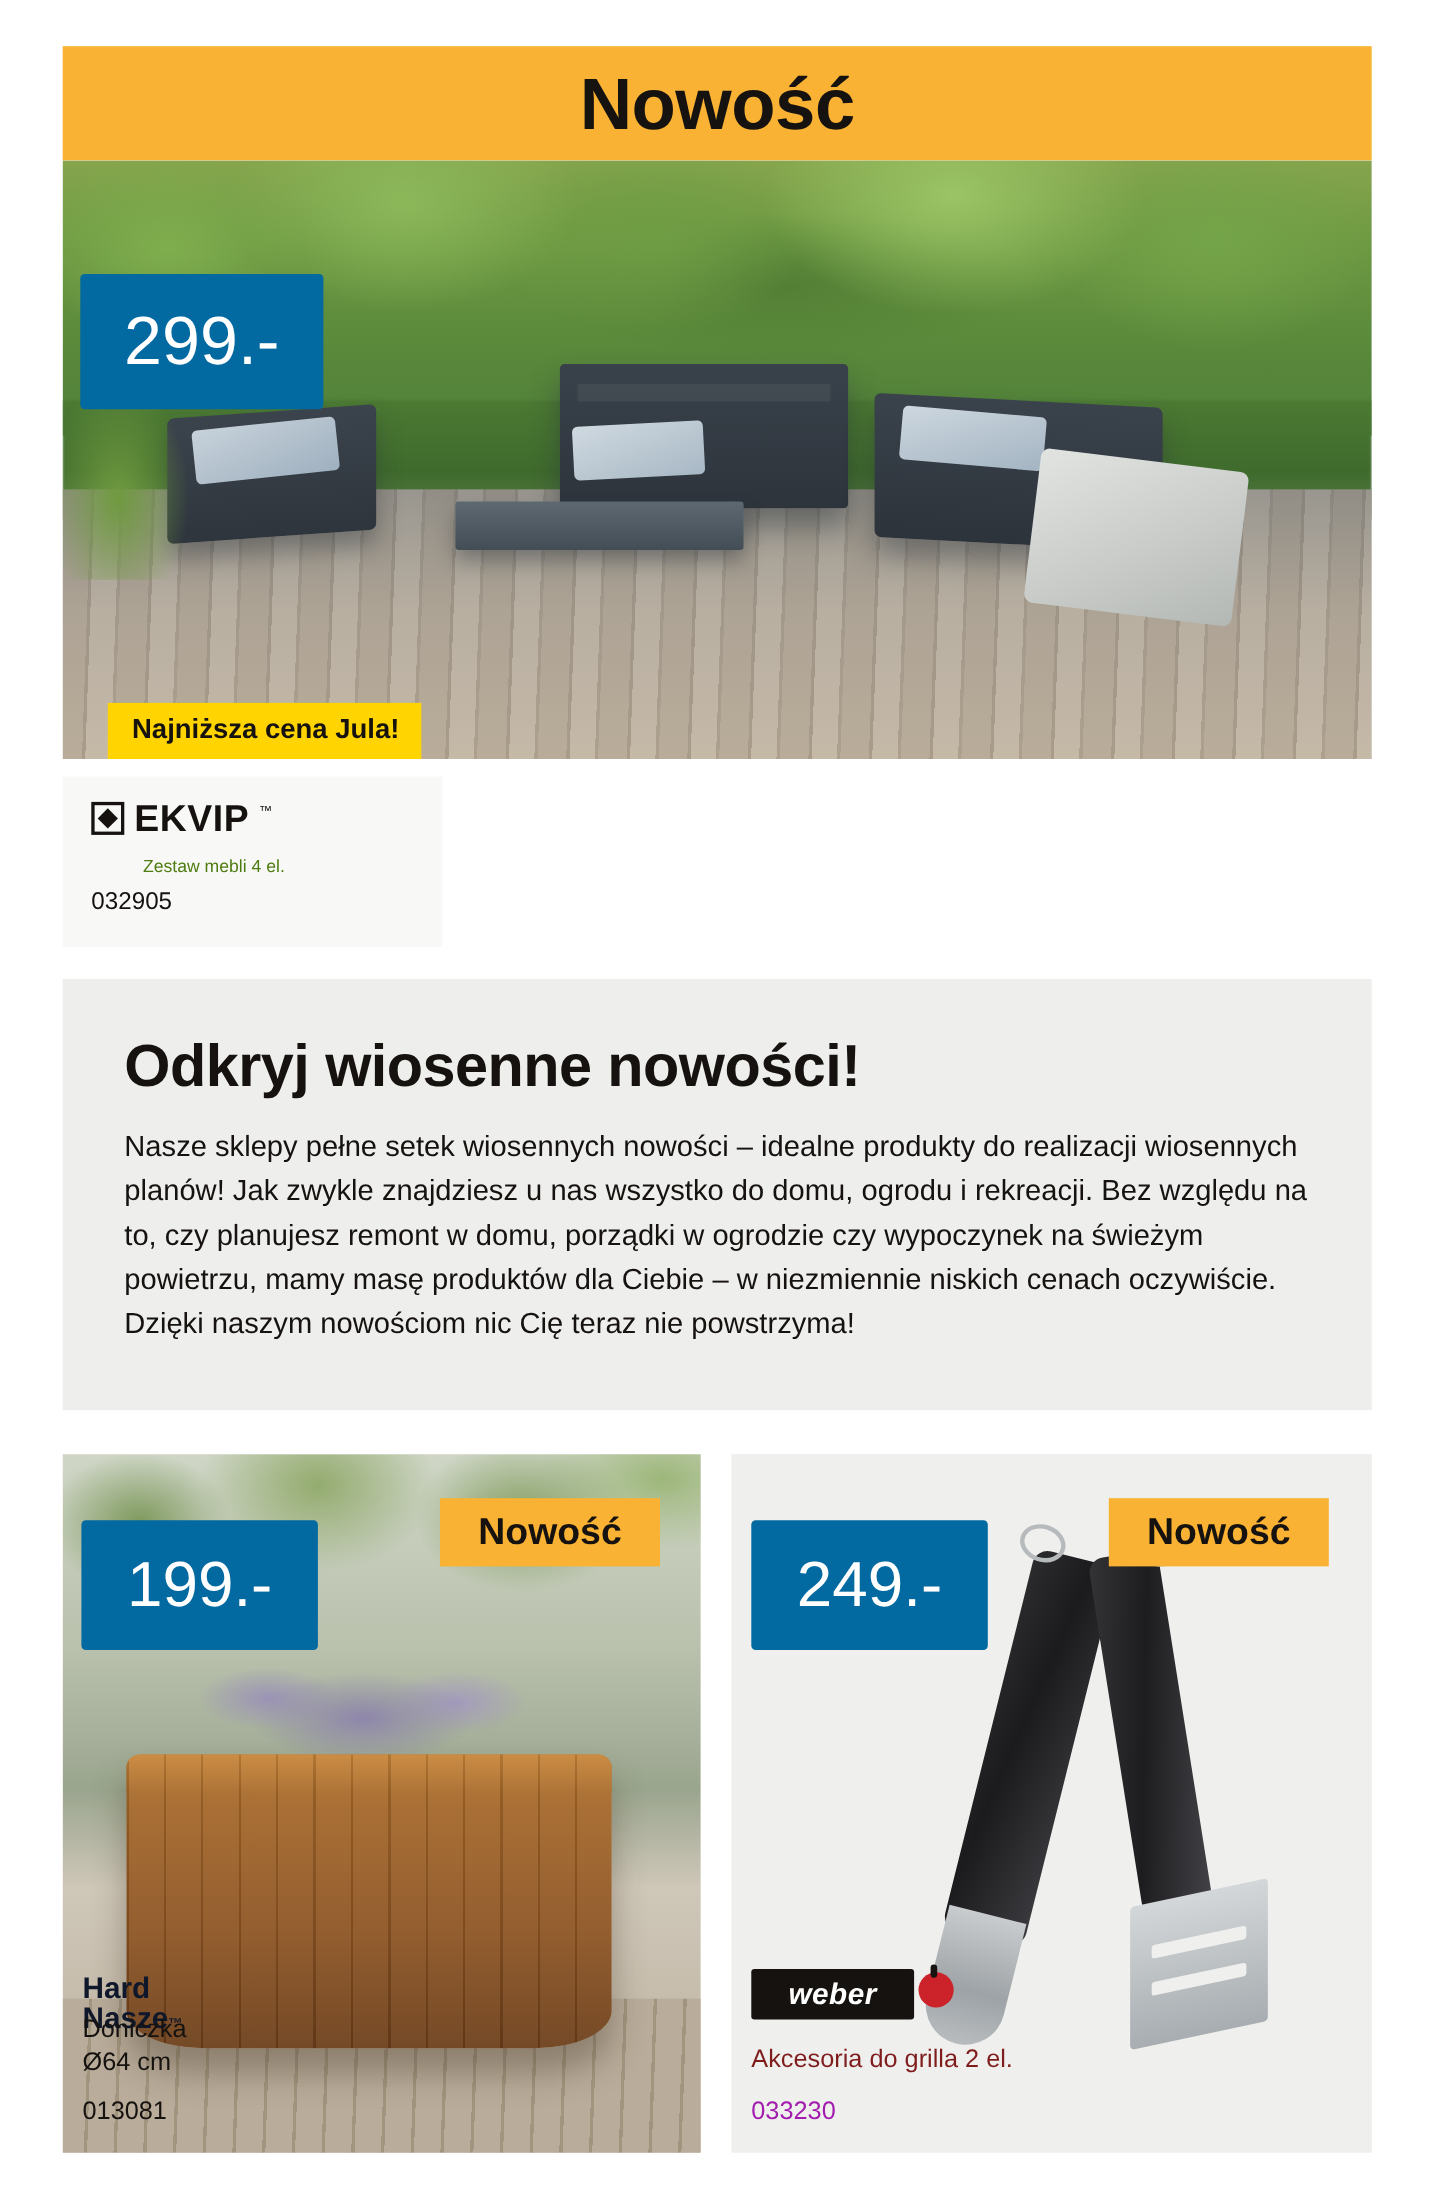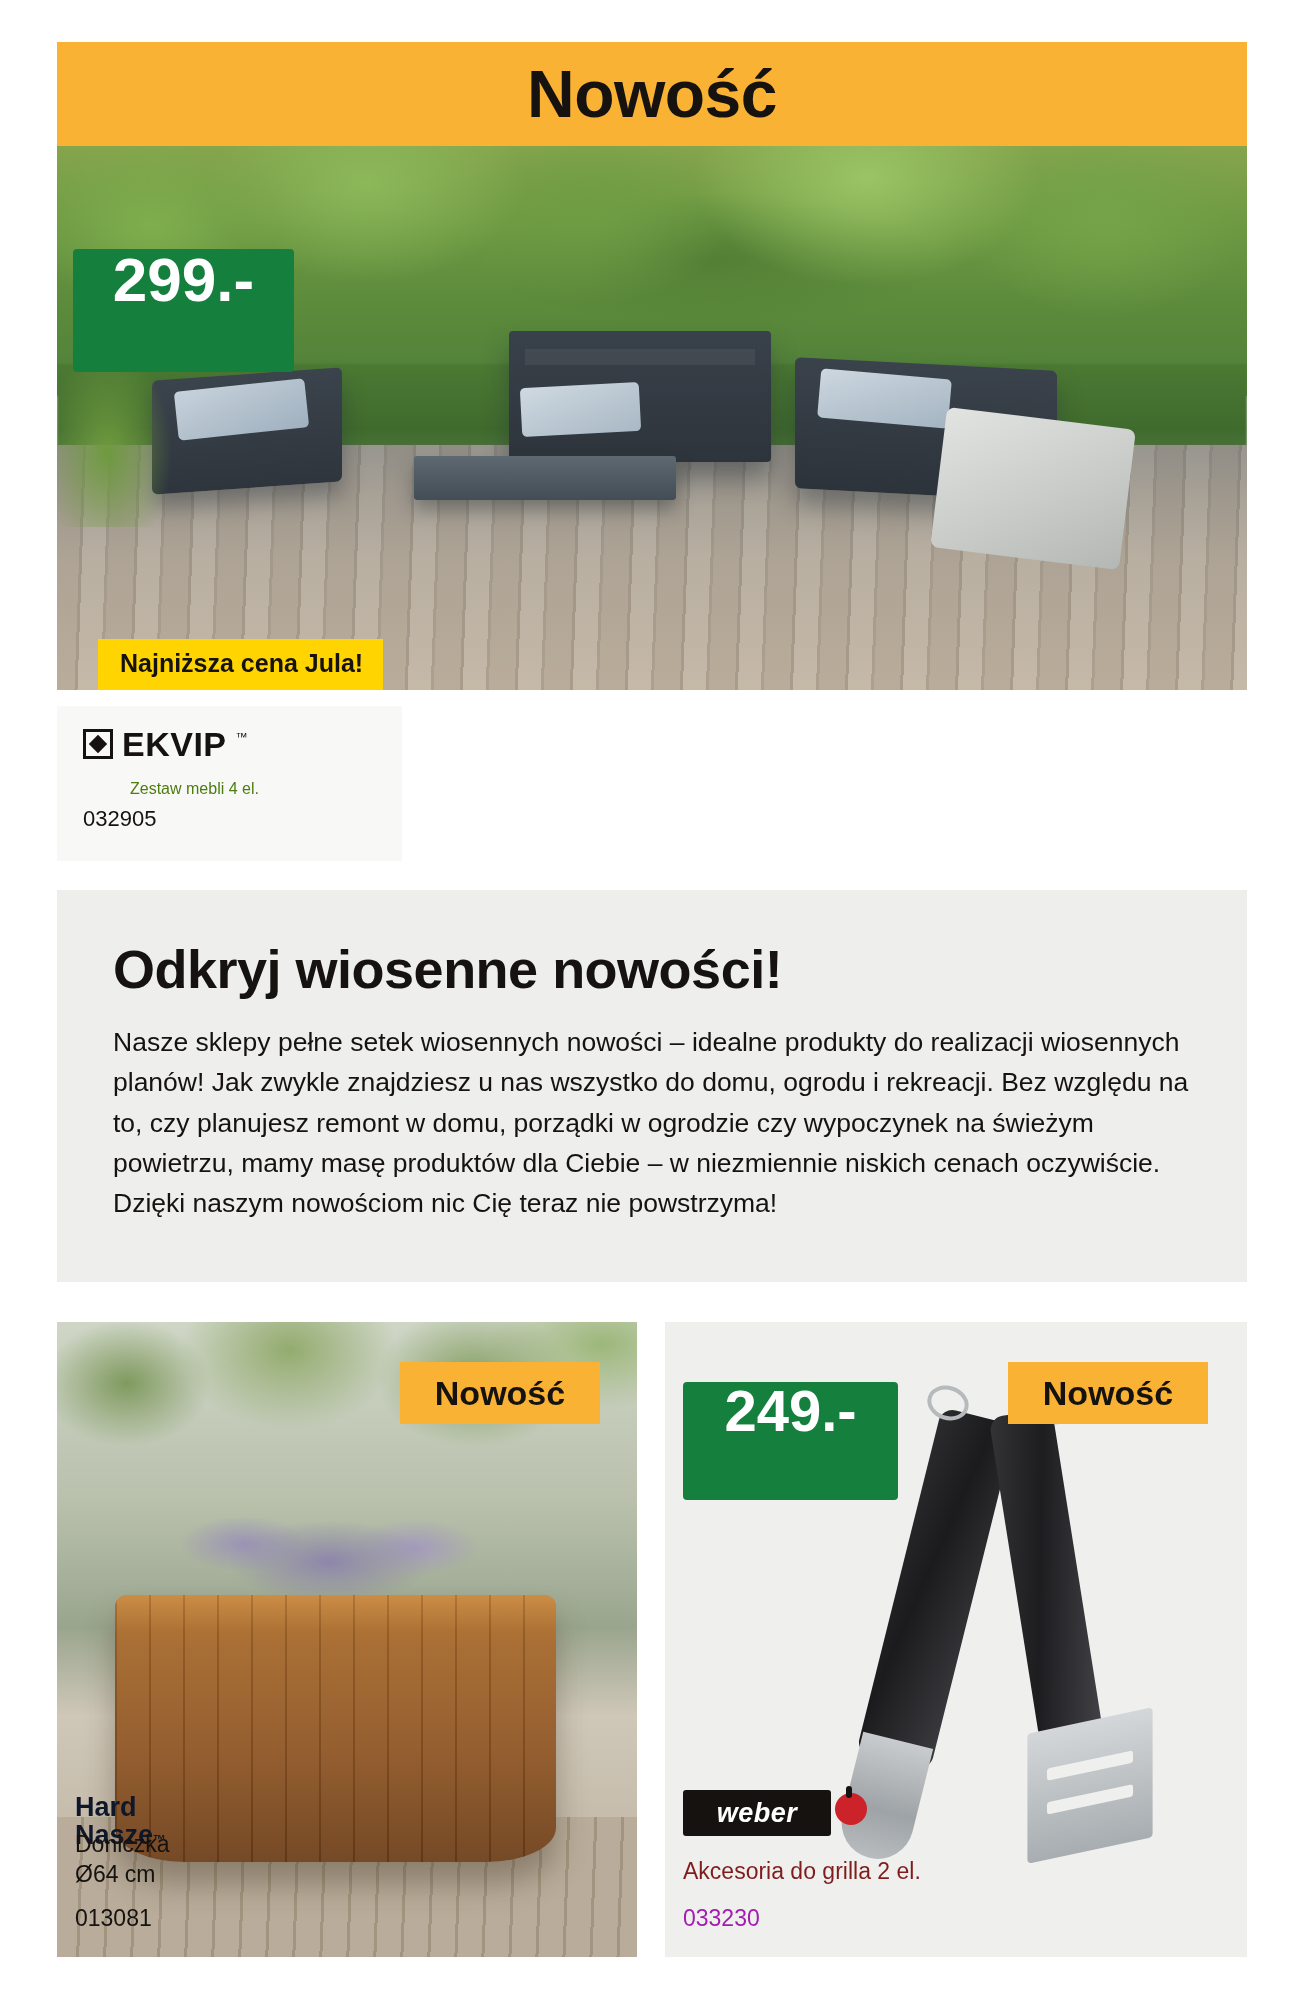--- a/index.html
+++ b/index.html
@@ -140,26 +140,26 @@
     transform: rotate(7deg);
   }
   .hp-plant-l {
     position: absolute; left: 0; top: 36%; width: 14%; height: 34%;
     background: radial-gradient(ellipse 90px 150px at 30% 60%, #6f9a3f 0%, rgba(111,154,63,0) 72%);
   }
 
   
   .price-red {
     position: absolute;
-    background: #15803d;
+    background: #0369a1;
     display: flex;
-    align-items: flex-start;
+    align-items: center;
     justify-content: center;
     color: #ffffff;
-    font-weight: bold;
+    font-weight: normal;
     line-height: 1;
   }
   .price-hero {
     left: 73px; top: 249px; width: 221px; height: 123px;
     font-size: 62px;
     border-radius: 4px;
   }
 
   
   .lowest-tag {
@@ -446,20 +446,23 @@
 
   <div class="card card-left">
     <div class="pl-bg"></div>
     <div class="pl-greens"></div>
     <div class="pl-lavender"></div>
     <div class="pl-deck"></div>
     <div class="pl-pot"></div>
     <div class="pl-pot-staves"></div>
   </div>
 
+  <div class="price-red price-left">
+    <span>199.-</span>
+  </div>
   <div class="nowosc-badge badge-left">Nowość</div>
 
   <div class="brand-hardhead">
     <div>Hard</div>
     <div>
       <span>Nasze</span><span class="tm">™</span>
     </div>
   </div>
   <div class="left-desc">
     <div>Doniczka</div>

